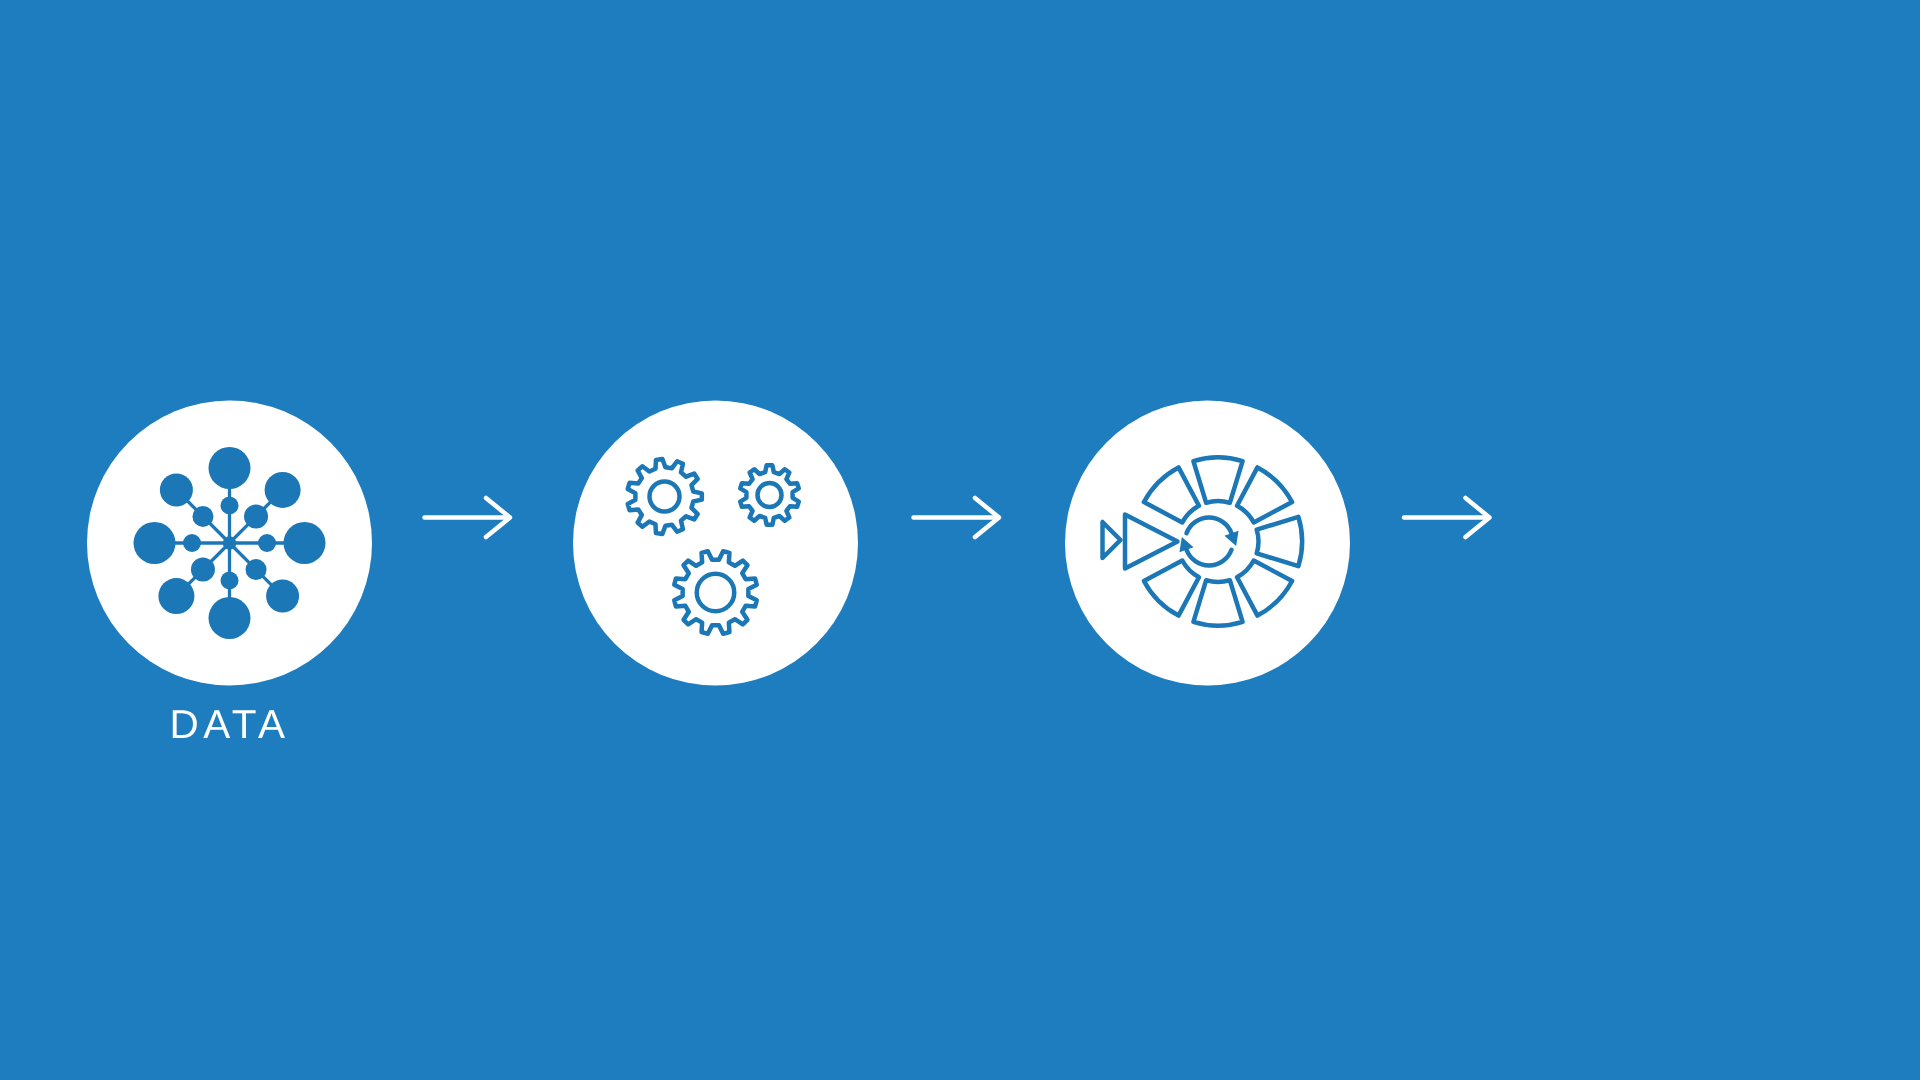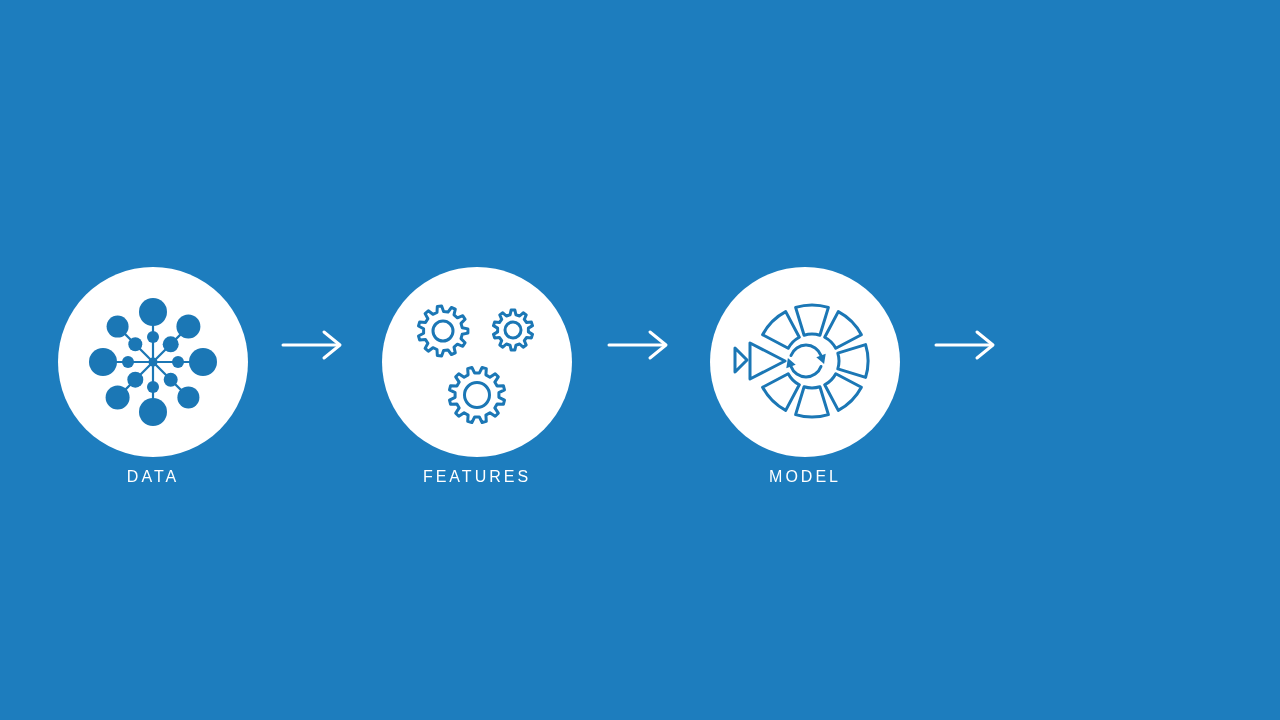--- a/index.html
+++ b/index.html
@@ -9,21 +9,21 @@
     font-family:"Liberation Sans",sans-serif;
     --accent:#1b77b5;
   }
   .step{position:absolute;top:267px;width:190px;height:230px;}
   .circle{
     width:190px;height:190px;border-radius:50%;background:#ffffff;
     display:flex;align-items:center;justify-content:center;
   }
   .label{
     position:absolute;top:201px;left:0;width:190px;
-    text-align:center;color:#ffffff;font-size:16px;font-weight:400;
+    text-align:center;color:#ffffff;font-size:27px;font-weight:400;
     letter-spacing:3px;white-space:nowrap;
   }
   .arrow{position:absolute;top:325px;}
   .stk{fill:#ffffff;stroke:var(--accent);stroke-width:3;stroke-linejoin:round;}
   .stk-thin{fill:none;stroke:var(--accent);stroke-width:3;stroke-linecap:round;}
   .fillb{fill:var(--accent);stroke:none;}
   .lineb{stroke:var(--accent);stroke-width:2.2;}
   .warrow{fill:none;stroke:#ffffff;stroke-width:3;stroke-linecap:round;stroke-linejoin:round;}
 </style>
 </head>
@@ -75,21 +75,20 @@
     <div class="circle">
       <svg width="190" height="190" viewBox="0 0 190 190">
         <path class="stk" d="M 80.2 60.7 L 85.9 61.9 L 85.9 66.1 L 80.2 67.3 L 79.0 71.6 L 83.1 75.7 L 80.8 79.3 L 75.4 77.2 L 72.0 80.1 L 73.3 85.8 L 69.4 87.5 L 66.0 82.9 L 61.6 83.5 L 59.6 89.0 L 55.3 88.4 L 55.0 82.5 L 50.9 80.7 L 46.3 84.2 L 43.1 81.4 L 45.9 76.3 L 43.5 72.6 L 37.7 73.1 L 36.5 69.0 L 41.6 66.2 L 41.6 61.8 L 36.5 59.0 L 37.7 54.9 L 43.5 55.4 L 45.9 51.7 L 43.1 46.6 L 46.3 43.8 L 50.9 47.3 L 55.0 45.5 L 55.3 39.6 L 59.6 39.0 L 61.6 44.5 L 66.0 45.1 L 69.4 40.5 L 73.3 42.2 L 72.0 47.9 L 75.4 50.8 L 80.8 48.7 L 83.1 52.3 L 79.0 56.4 Z"></path>
         <circle class="stk" cx="61" cy="64" r="10"></circle>
         <path class="stk" d="M 146.4 64.9 L 150.5 67.4 L 149.4 70.9 L 144.6 70.5 L 142.3 73.6 L 144.2 78.0 L 141.2 80.2 L 137.6 77.0 L 133.9 78.2 L 132.9 82.9 L 129.1 82.9 L 128.1 78.2 L 124.4 77.0 L 120.8 80.2 L 117.8 78.0 L 119.7 73.6 L 117.4 70.5 L 112.6 70.9 L 111.5 67.4 L 115.6 64.9 L 115.6 61.1 L 111.5 58.6 L 112.6 55.1 L 117.4 55.5 L 119.7 52.4 L 117.8 48.0 L 120.8 45.8 L 124.4 49.0 L 128.1 47.8 L 129.1 43.1 L 132.9 43.1 L 133.9 47.8 L 137.6 49.0 L 141.2 45.8 L 144.2 48.0 L 142.3 52.4 L 144.6 55.5 L 149.4 55.1 L 150.5 58.6 L 146.4 61.1 Z"></path>
         <circle class="stk" cx="131" cy="63" r="8"></circle>
         <path class="stk" d="M 116.9 130.3 L 122.5 133.1 L 121.4 137.3 L 115.1 136.9 L 112.8 140.9 L 116.3 146.2 L 113.2 149.3 L 107.9 145.8 L 103.9 148.1 L 104.3 154.4 L 100.1 155.5 L 97.3 149.9 L 92.7 149.9 L 89.9 155.5 L 85.7 154.4 L 86.1 148.1 L 82.1 145.8 L 76.8 149.3 L 73.7 146.2 L 77.2 140.9 L 74.9 136.9 L 68.6 137.3 L 67.5 133.1 L 73.1 130.3 L 73.1 125.7 L 67.5 122.9 L 68.6 118.7 L 74.9 119.1 L 77.2 115.1 L 73.7 109.8 L 76.8 106.7 L 82.1 110.2 L 86.1 107.9 L 85.7 101.6 L 89.9 100.5 L 92.7 106.1 L 97.3 106.1 L 100.1 100.5 L 104.3 101.6 L 103.9 107.9 L 107.9 110.2 L 113.2 106.7 L 116.3 109.8 L 112.8 115.1 L 115.1 119.1 L 121.4 118.7 L 122.5 122.9 L 116.9 125.7 Z"></path>
         <circle class="stk" cx="95" cy="128" r="12.5"></circle>
       </svg>
     </div>
-    <div class="label">FEATURES</div>
   </div>
 
   <svg class="arrow" style="left:606px" width="70" height="40" viewBox="0 0 70 40">
     <line class="warrow" x1="3" y1="20" x2="59" y2="20"></line>
     <polyline class="warrow" points="44,7 60,20 44,33" fill="none"></polyline>
   </svg>
 
   <div class="step" style="left:710px">
     <div class="circle">
       <svg width="190" height="190" viewBox="0 0 190 190">
@@ -105,21 +104,20 @@
         <g>
             <path class="stk-thin" d="M 81.0 88.5 A 16 16 0 0 1 111.0 88.5"></path>
             <polygon class="fillb" points="114.1,97.0 106.3,90.2 115.7,86.8"></polygon>
             <path class="stk-thin" d="M 111.0 99.5 A 16 16 0 0 1 81.0 99.5"></path>
             <polygon class="fillb" points="77.9,91.0 85.7,97.8 76.3,101.2"></polygon>
           </g>
         <path class="stk" d="M 25 81 L 25 105 L 37 93 Z"></path>
         <path class="stk" d="M 40 76 L 40 112 L 75 94 Z"></path>
       </svg>
     </div>
-    <div class="label">MODEL</div>
   </div>
 
   <svg class="arrow" style="left:933px" width="70" height="40" viewBox="0 0 70 40">
     <line class="warrow" x1="3" y1="20" x2="59" y2="20"></line>
     <polyline class="warrow" points="44,7 60,20 44,33" fill="none"></polyline>
   </svg>
 
 
 </div>
 

